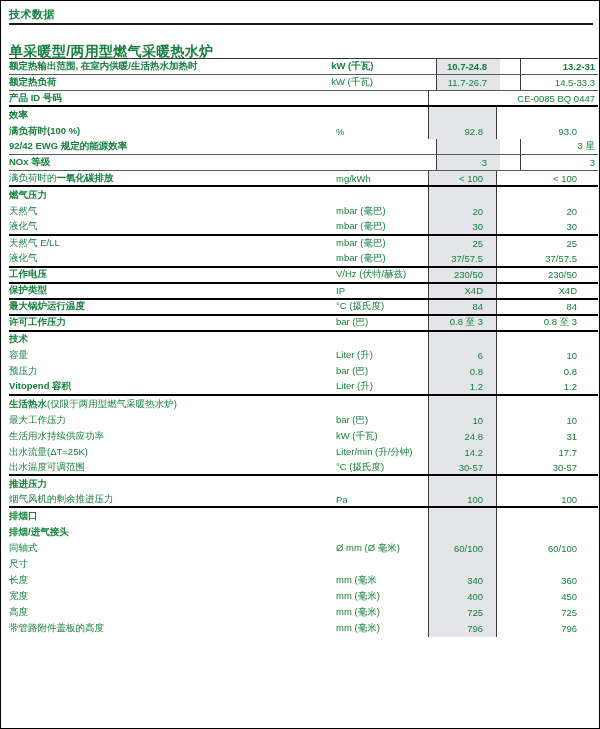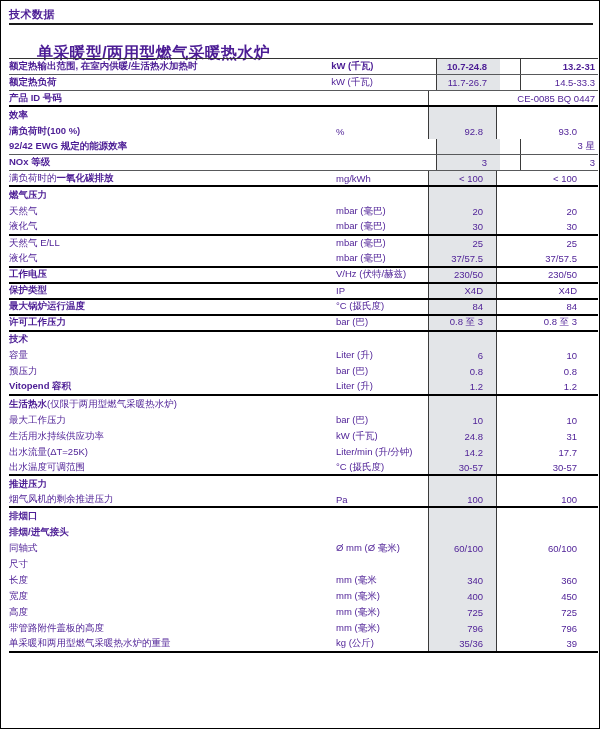--- a/index.html
+++ b/index.html
@@ -3,34 +3,34 @@
 <meta charset="utf-8">
 <style>
   * { margin:0; padding:0; box-sizing:border-box; }
   html,body { background:#f2f2f2; }
   .page {
     position:relative;
     width:600px; height:729px;
     background:#ffffff;
     border:1px solid #000;
     font-family:"Liberation Sans","DejaVu Sans",sans-serif;
-    color:#4c1d95;
+    color:#15803d;
     overflow:hidden;
   }
   .page-title {
     position:absolute; left:8px; top:6px;
     font-size:11px; font-weight:bold; letter-spacing:0.5px;
   }
   .title-rule {
     position:absolute; left:8px; top:22px; width:584px; height:2px;
     background:#1a1a1a;
   }
   .section-title {
     position:absolute; left:8px; top:42px;
-    font-size:16px; font-weight:bold; letter-spacing:0.3px;margin-left:28px;
+    font-size:14px; font-weight:bold; letter-spacing:0.3px;
   }
   .section-rule {
     position:absolute; left:8px; top:57px; width:589px; height:1px;
     background:#333;
   }
   .table {
     position:absolute; left:8px; top:58px; width:589px;
     font-size:9.5px;
   }
   .col-header-row {
@@ -360,23 +360,15 @@
           <div class="cell v2">725</div>
         </div>
         <div class="row line-none">
           <div class="cell lbl">
             <span>带管路附件盖板的高度</span>
           </div>
           <div class="cell unit">mm (毫米)</div>
           <div class="cell v1">796</div>
           <div class="cell v2">796</div>
         </div>
-        <div class="row line-thick">
-          <div class="cell lbl">
-            <span>单采暖和两用型燃气采暖热水炉的重量</span>
-          </div>
-          <div class="cell unit">kg (公斤)</div>
-          <div class="cell v1">35/36</div>
-          <div class="cell v2">39</div>
-        </div>
       </div>
   </div>
 </div>
 
 </body></html>

